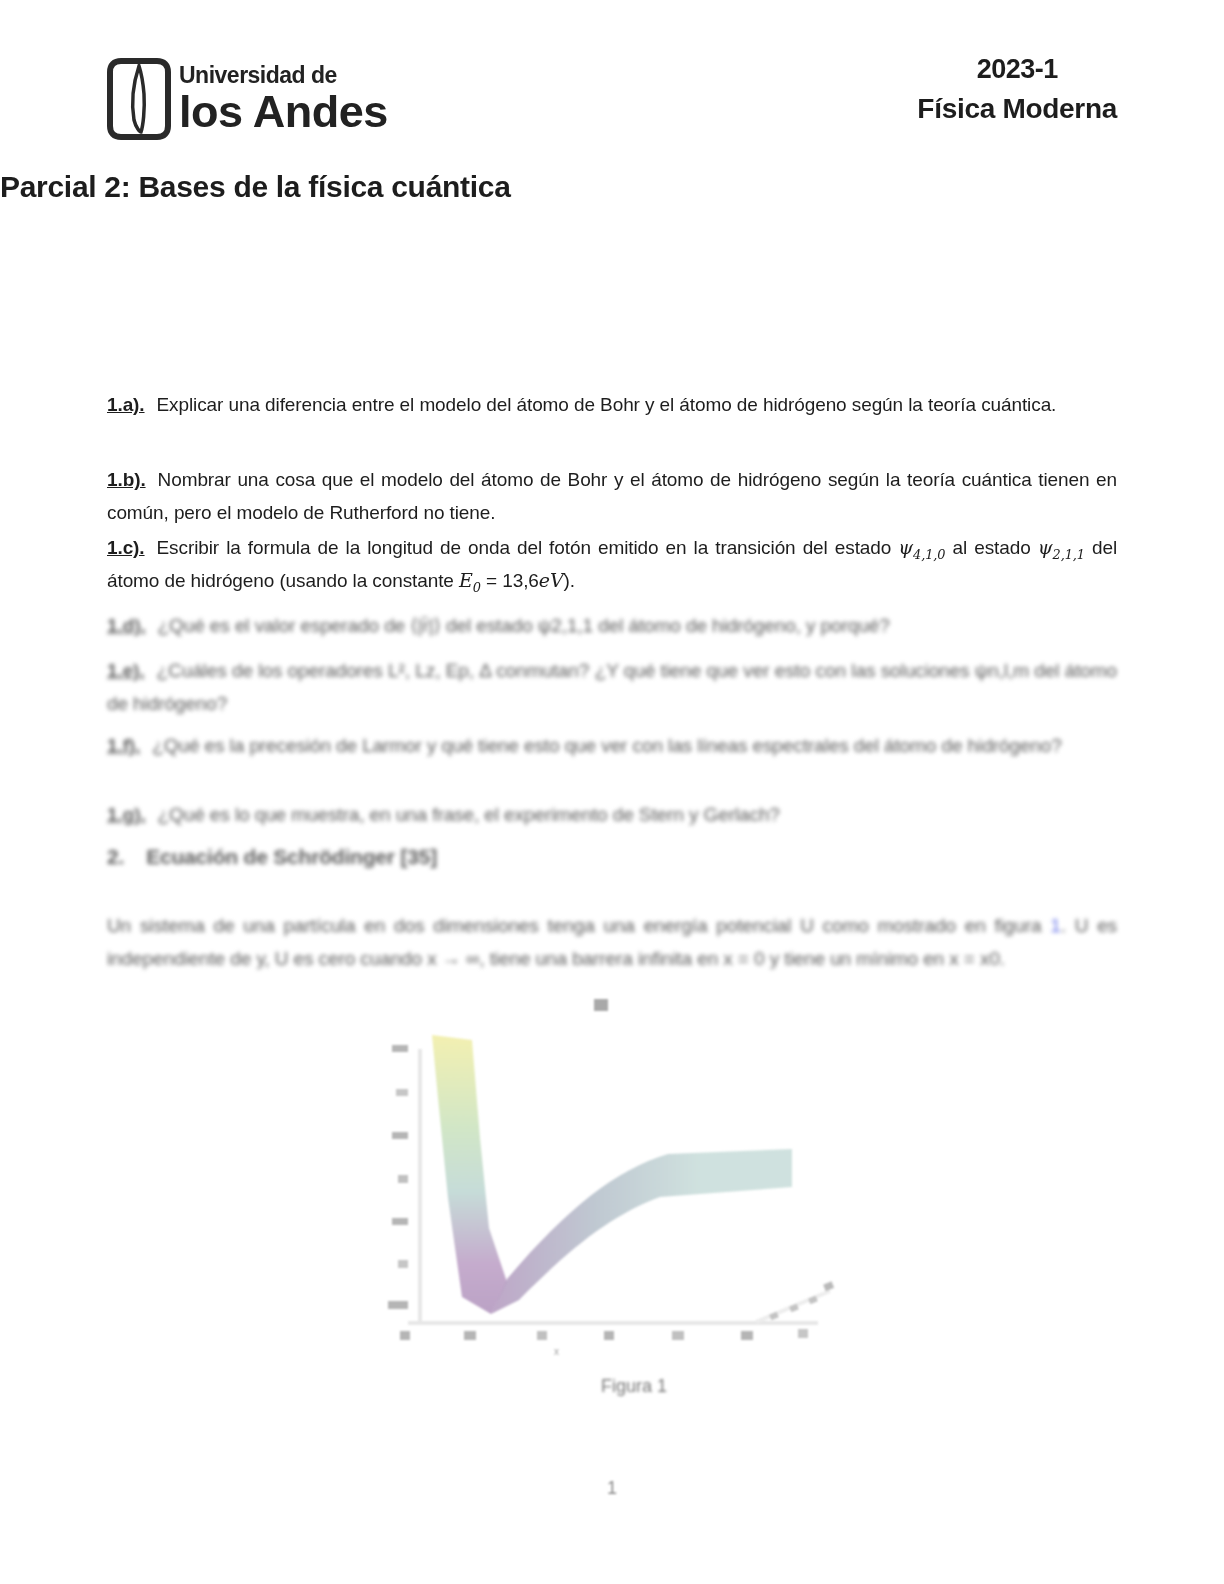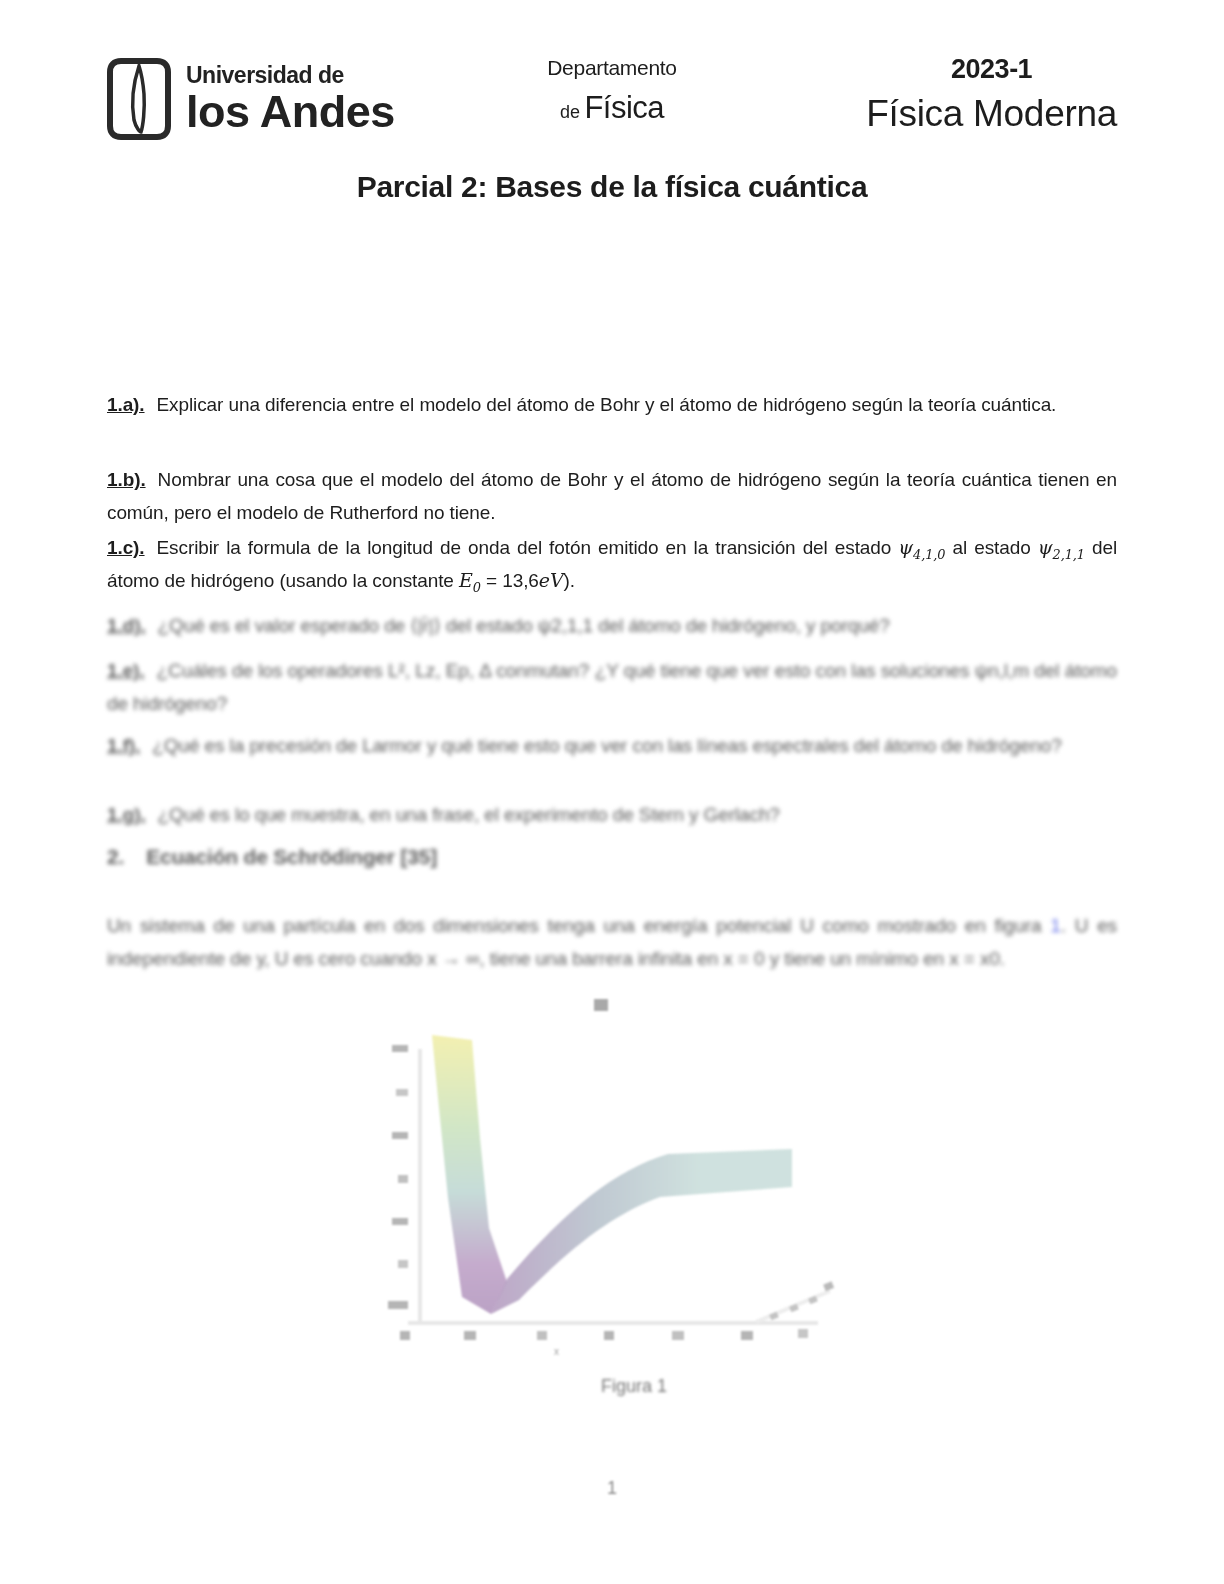--- a/index.html
+++ b/index.html
@@ -8,34 +8,34 @@
     width:1224px;height:1584px;
     background:#ffffff;
     font-family:"Liberation Sans",sans-serif;
     color:#1d1d1d;
     margin:0 auto;
     overflow:hidden;
   }
   .abs{position:absolute;}
   
   .header{left:107px;top:54px;width:1010px;height:86px;}
-  .logo{position:absolute;left:0;top:4px;display:flex;align-items:center;gap:15px;}
+  .logo{position:absolute;left:0;top:4px;display:flex;align-items:center;gap:8px;}
   .logo-text{line-height:1;letter-spacing:-0.5px;font-weight:bold;color:#222;}
   .logo-line1{font-size:23px;margin-bottom:2px;}
   .logo-line2{font-size:45px;}
   .hdr-center{position:absolute;left:50%;top:2px;transform:translateX(-50%);text-align:center;}
   .hdr-center .dep{font-size:21px;letter-spacing:-0.3px;}
   .hdr-center .defis{margin-top:10px;}
   .hdr-center .de{font-size:18px;}
   .hdr-center .fis{font-size:31px;letter-spacing:-0.5px;}
   .hdr-right{position:absolute;right:0;top:0;text-align:center;}
   .hdr-right .term{font-size:27px;font-weight:600;letter-spacing:-0.5px;}
-  .hdr-right .course{font-size:37px;font-weight:normal;margin-top:8px;letter-spacing:-0.3px;}
+  .hdr-right .course{font-size:28px;font-weight:bold;margin-top:8px;letter-spacing:-0.3px;}
   
-  .doc-title{left:0;top:170px;width:1224px;text-align:center;
+  .doc-title{left:0;top:170px;width:1224px;text-align:left;
     font-size:30px;font-weight:bold;letter-spacing:-0.3px;}
   
   .body-text{left:107px;width:1010px;font-size:19px;line-height:33px;
     text-align:justify;letter-spacing:-0.1px;}
   .intro{top:231px;}
   .sec-head{left:107px;width:1010px;font-size:21px;font-weight:bold;letter-spacing:-0.2px;}
   .s1-head{top:328px;}
   .s2-head{top:845px;}
   .sec-num{margin-right:22px;}
   .qlabel{font-weight:bold;margin-right:12px;text-decoration:underline;}
@@ -65,27 +65,20 @@
       <svg width="64" height="82" viewBox="0 0 64 82">
         <path d="M14 3 C7 3 3 7 3 14 L3 68 C3 75 7 79 14 79 L50 79 C57 79 61 75 61 68 L61 14 C61 7 57 3 50 3 Z" fill="none" stroke="#2a2a2a" stroke-width="6"></path>
         <path d="M32 8 C26 26 24 44 27 62 C29 70 33 74 34 74 C36 68 38 52 37 36 C36 24 34 14 32 8 Z" fill="none" stroke="#2a2a2a" stroke-width="3.5"></path>
       </svg>
       <div class="logo-text">
         <div class="logo-line1">Universidad de</div>
         <div class="logo-line2">los Andes</div>
       </div>
     </div>
 
-    <div class="hdr-center">
-      <div class="dep">Departamento</div>
-      <div class="defis">
-        <span class="de">de</span>
-        <span class="fis">Física</span>
-      </div>
-    </div>
 
     <div class="hdr-right">
       <div class="term">2023-1</div>
       <div class="course">Física Moderna</div>
     </div>
   </div>
 
   <div class="abs doc-title">Parcial 2: Bases de la física cuántica</div>
 
 

